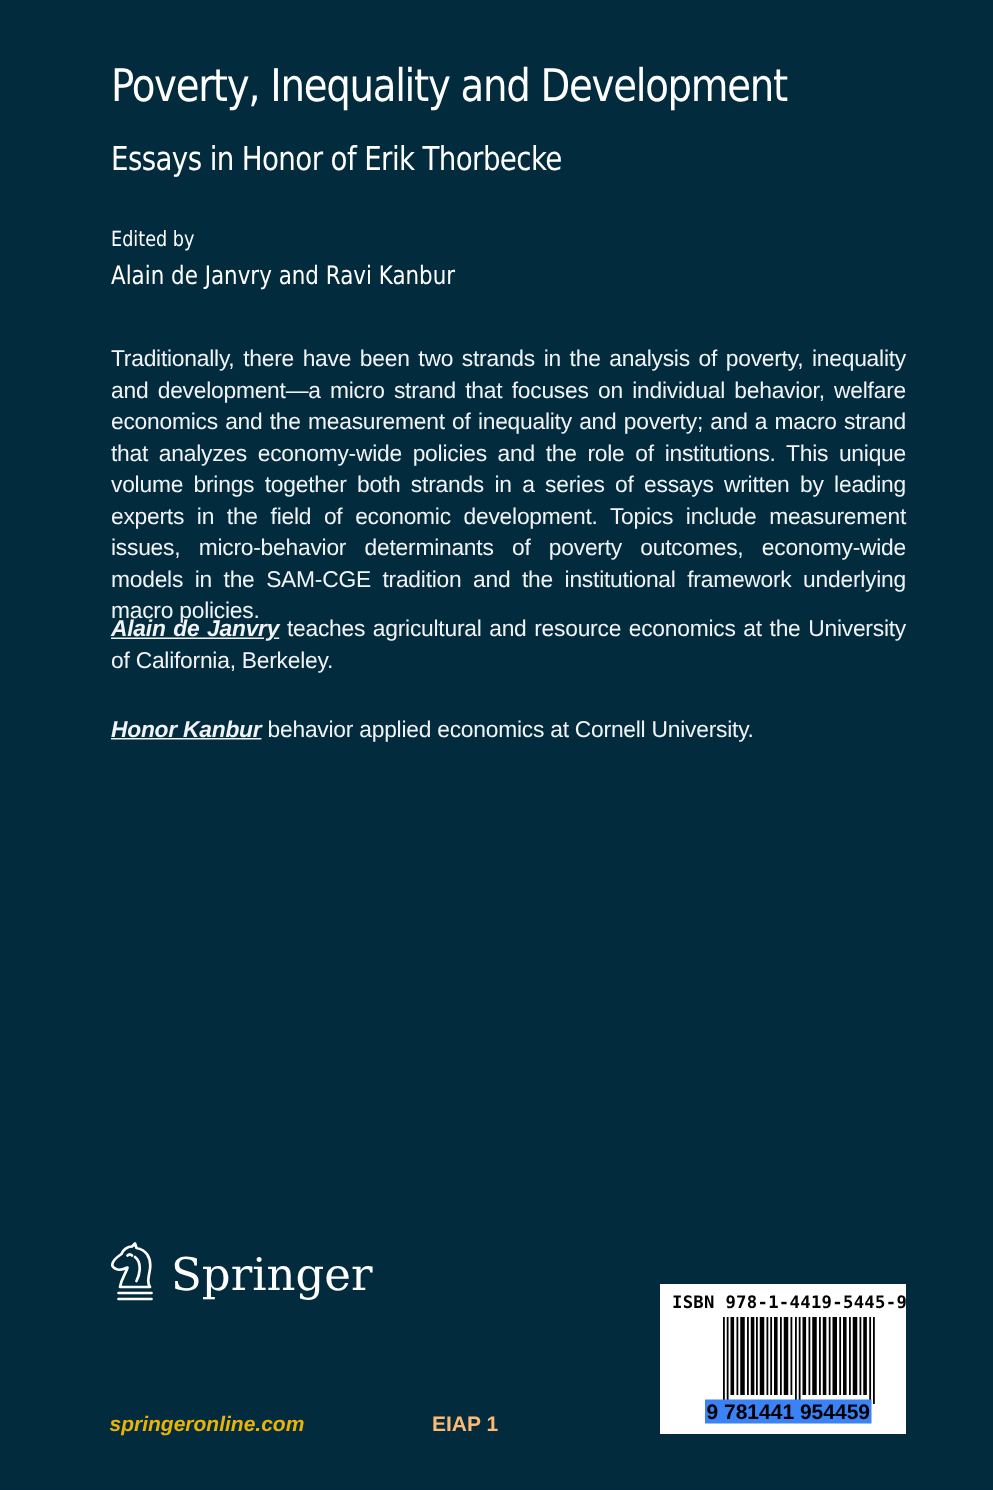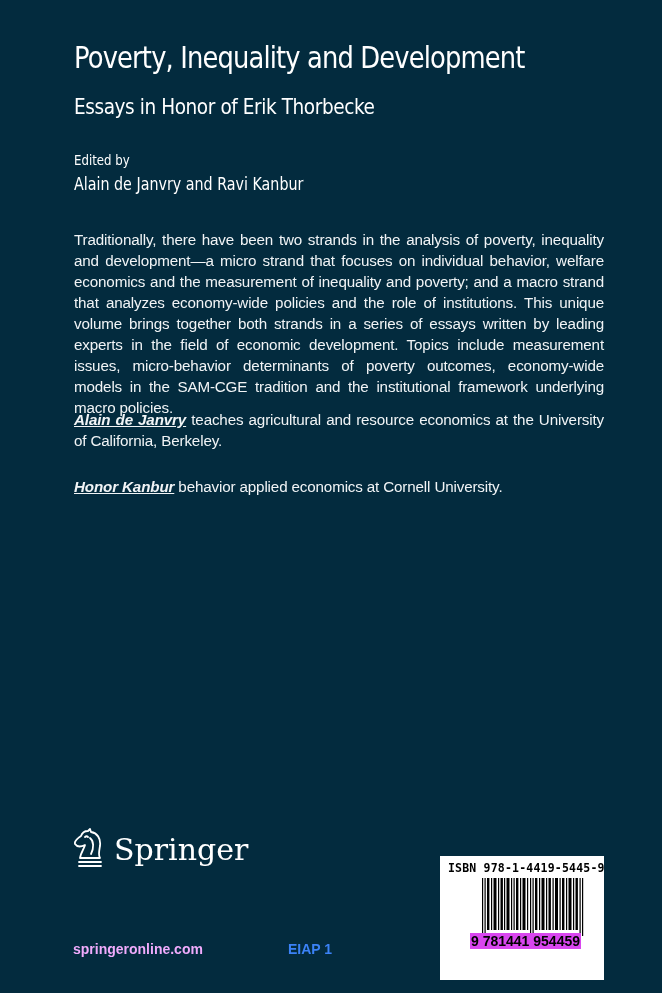--- a/index.html
+++ b/index.html
@@ -52,47 +52,47 @@
     .springer-logo {
       position: absolute; left: 72px; top: 828px;
       display: flex; align-items: center; gap: 6px;
     }
     .springer-word {
       font-family: "DejaVu Serif", "Liberation Serif", serif;
       font-size: 30px; line-height: 36px; color: #fff;
     }
     .footer-url {
       position: absolute; left: 73px; top: 941px;
-      font-size: 14px; font-weight: bold; color: #f0abfc;
+      font-size: 14px; font-weight: bold; color: #eab308; font-style: italic;
     }
     .footer-code {
       position: absolute; left: 288px; top: 941px;
-      font-size: 14px; font-weight: bold; color: #3b82f6;
+      font-size: 14px; font-weight: bold; color: #fdba74;
     }
     .barcode-box {
       position: absolute; left: 440px; top: 856px;
-      width: 164px; height: 124px;
+      width: 164px; height: 100px;
       background: #ffffff;
       color: #000;
     }
     .isbn-text {
       position: absolute; left: 8px; top: 5px;
       font-family: "DejaVu Sans Mono", monospace;
       font-size: 11.5px; font-weight: bold; letter-spacing: 0.2px;
       white-space: nowrap;
     }
     .bars {
       position: absolute; left: 42px; top: 22px;
       width: 102px; height: 58px;
     }
     .barcode-digits {
       position: absolute; left: 30px; top: 77px;
       font-family: "Liberation Sans", sans-serif;
       font-size: 14px; font-weight: bold;
-      white-space: nowrap; background: #d946ef; padding: 0 1px;
+      white-space: nowrap; background: #3b82f6; padding: 0 1px;
     }
   </style>
 </head>
 <body>
 
 <div class="title">Poverty, Inequality and Development</div>
 <div class="subtitle">Essays in Honor of Erik Thorbecke</div>
 <div class="edited-by">Edited by</div>
 <div class="editors">Alain de Janvry and Ravi Kanbur</div>
 

